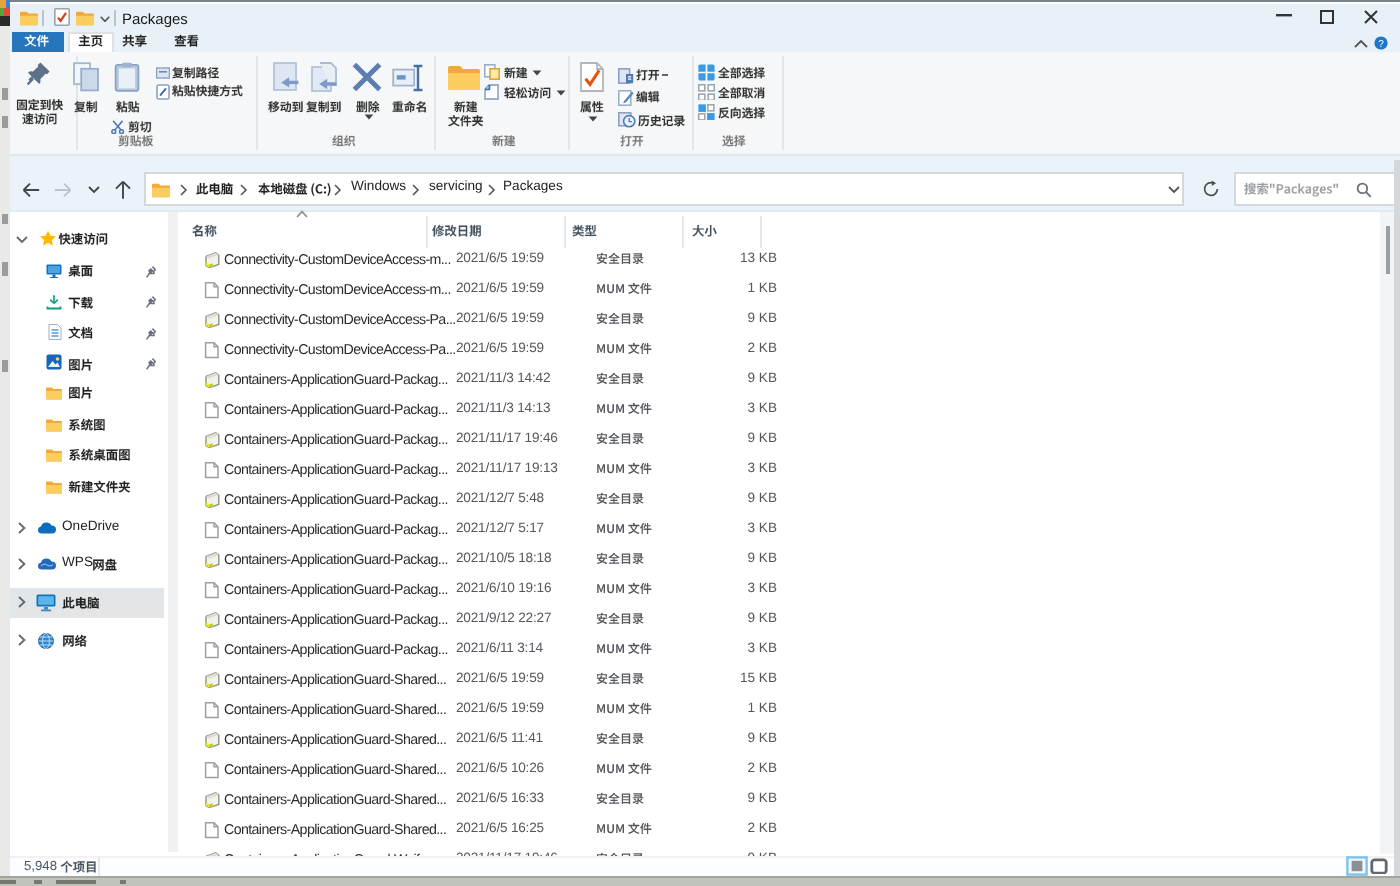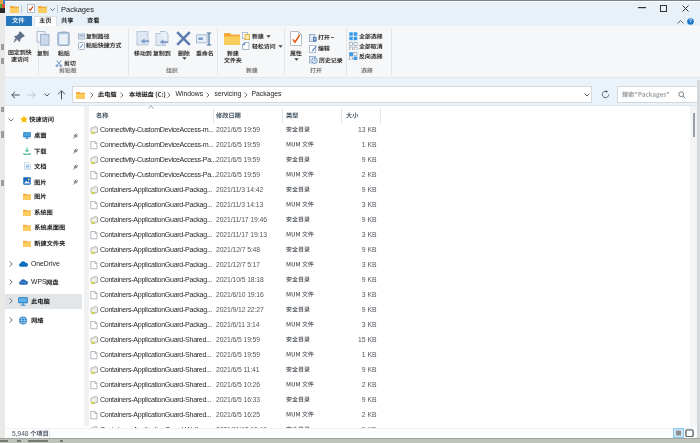--- a/index.html
+++ b/index.html
@@ -478,21 +478,21 @@
 <path d="M1 2.2 L5.8 0.4 L7.4 1.4 L2.6 3.2 Z" fill="#dcdcd2"></path>
 <path d="M1 6.8 L2.6 7.8 L2.6 6 L1 5.2 Z" fill="#e8e832"></path>
         <path d="M2.6 7.8 L4.4 7.2 L4.4 5.6 L2.6 6.2 Z" fill="#c8c820"></path>
       </g>
 <g id="ipage">
         <path d="M0.8 0.4 L5 0.4 L7 2.4 L7 7.8 L0.8 7.8 Z" fill="#fff" stroke="#9aa0a6" stroke-width="0.75"></path>
 <path d="M5 0.4 L5 2.4 L7 2.4" fill="none" stroke="#9aa0a6" stroke-width="0.75"></path>
       </g>
 </defs>
   </svg>
-<div style="position:absolute;left:89px;top:106px;width:600px;height:322.2px;overflow:hidden">
+<div style="position:absolute;left:101px;top:106px;width:600px;height:322.2px;overflow:hidden">
     <svg style="position:absolute;left:0.5px;top:20.2px" width="8" height="8.4" viewBox="0 0 8 8.4">
       <use href="#icat"></use>
     </svg>
     <div style="position:absolute;left:11px;top:19.9px;font-size:7.1px;letter-spacing:-0.3px;color:#292b2d;white-space:nowrap">Connectivity-CustomDeviceAccess-m...</div>
     <div style="position:absolute;left:127px;top:20.1px;font-size:6.8px;letter-spacing:-0.1px;color:#53585e;white-space:nowrap">2021/6/5 19:59</div>
     <svg style="position:absolute;left:197px;top:18.6px" width="32" height="9" viewBox="0 -6.48 32 9">
       <use href="#tcat" fill="#53585e"></use>
     </svg>
     <div style="position:absolute;left:230px;top:20.1px;width:57.5px;text-align:right;font-size:6.8px;color:#53585e">13 KB</div>
     <svg style="position:absolute;left:0.5px;top:35.2px" width="8" height="8.4" viewBox="0 0 8 8.4">

